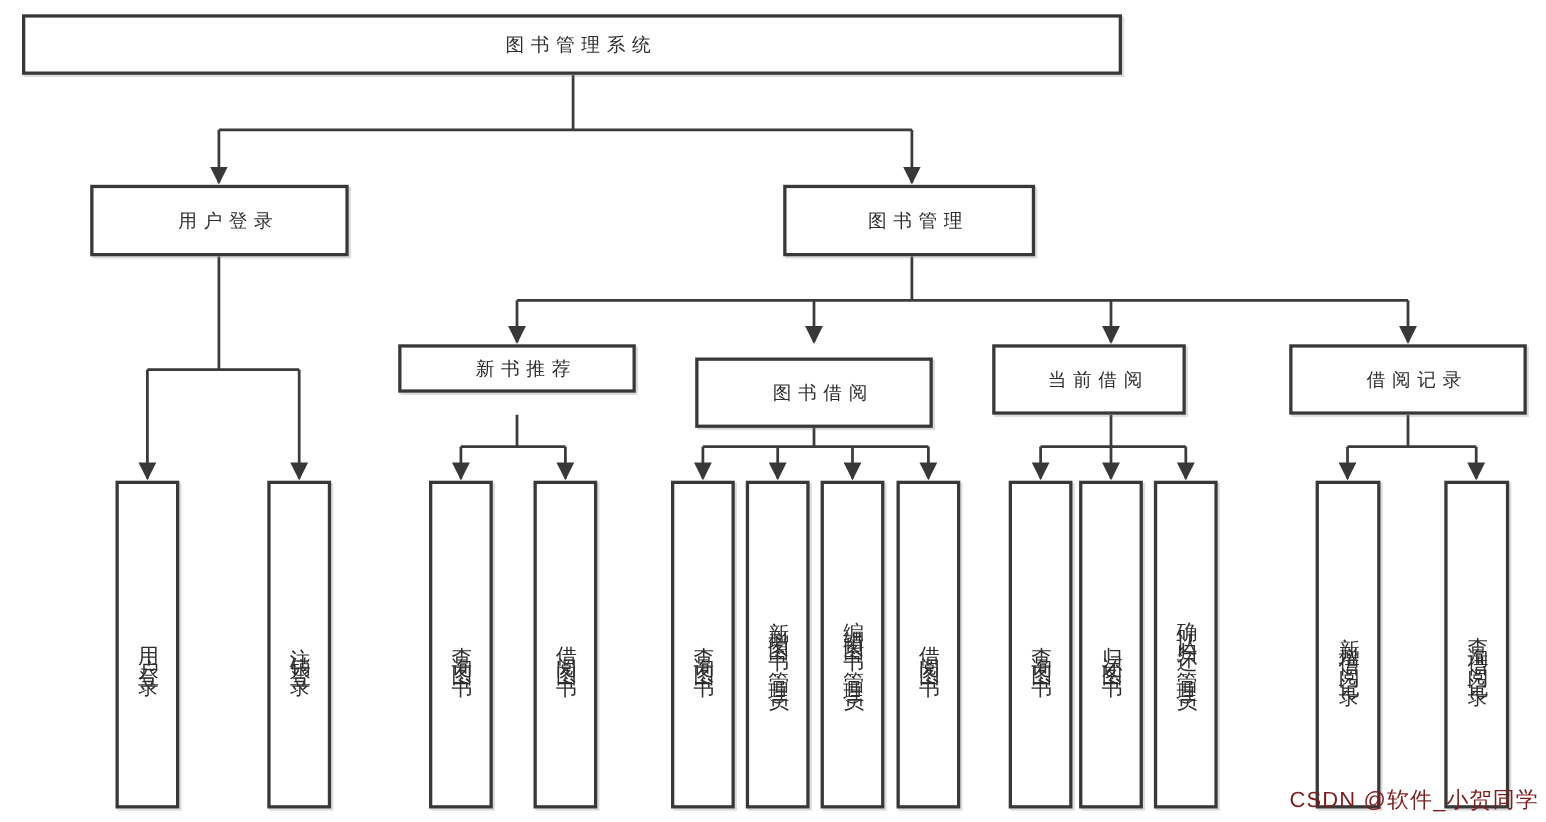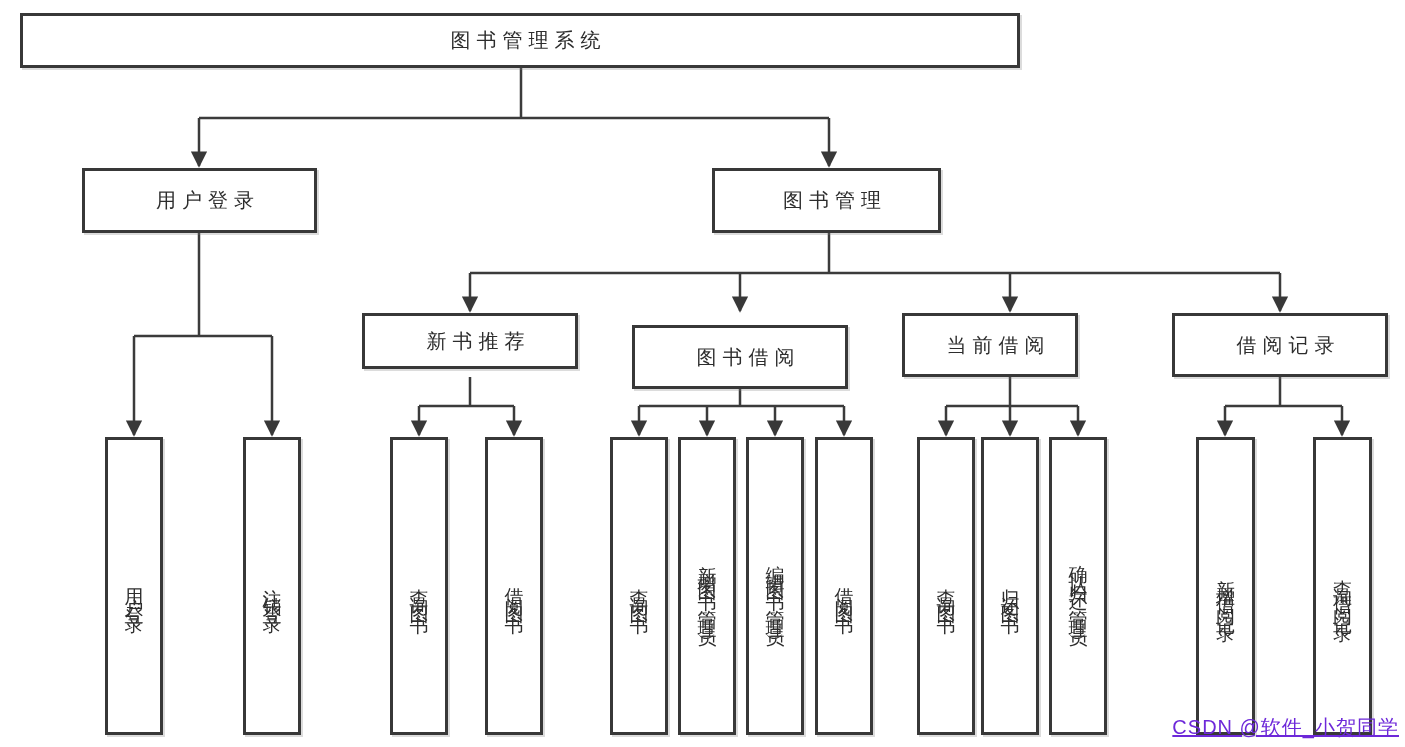--- a/index.html
+++ b/index.html
@@ -33,41 +33,40 @@
     background: #ffffff;
     border: 3px solid #383838;
     box-shadow: 2px 2px 0 rgba(130,130,130,0.28);
     display: flex;
     align-items: center;
     justify-content: center;
     color: #2d2d2d;
     white-space: nowrap;
   }
   .node.h {
-    font-size: 20px;
+    font-size: 17px;
     letter-spacing: 6px;
     padding-left: 17px; 
   }
   .node.v {
     writing-mode: vertical-rl;
     text-orientation: mixed;
     font-size: 19px;
     letter-spacing: 9px;
     padding-top: 9px; 
   }
   .watermark {
     position: absolute;
     right: 6px;
     bottom: 6px;
     font-size: 20px;
     letter-spacing: 1px;
-    color: #6d28d9;
+    color: #7f1d1d;
     z-index: 5;
     pointer-events: none;
-    text-decoration: underline;
   }
 </style>
 </head>
 <body>
 
 <div class="canvas">
 
   <svg class="wires" viewBox="0 0 1405 747">
     <defs>
       <marker id="arrow" viewBox="0 0 10 10" refX="9" refY="5" markerWidth="6.5" markerHeight="6.5" orient="auto-start-reverse">
@@ -107,21 +106,21 @@
     <path class="wire" d="M1280,377 V406 M1225,406 H1342"></path>
     <path class="wire" d="M1225,406 V435" marker-end="url(#arrow)"></path>
     <path class="wire" d="M1342,406 V435" marker-end="url(#arrow)"></path>
   </svg>
 
   <div class="node h" style="left:20px; top:13px; width:1000px; height:55px;">图书管理系统</div>
 
   <div class="node h" style="left:82px; top:168px; width:235px; height:65px;">用户登录</div>
   <div class="node h" style="left:712px; top:168px; width:229px; height:65px;">图书管理</div>
 
-  <div class="node h" style="left:362px; top:313px; width:216px; height:56px;text-align:center;">新书推荐</div>
+  <div class="node h" style="left:362px; top:313px; width:216px; height:44px;text-align:center;">新书推荐</div>
   <div class="node h" style="left:632px; top:313px; width:216px; height:64px;margin-top:12px;">图书借阅</div>
   <div class="node h" style="left:902px; top:313px; width:176px; height:64px;">当前借阅</div>
   <div class="node h" style="left:1172px; top:313px; width:216px; height:64px;">借阅记录</div>
 
   <div class="node v" style="left:105px; top:437px; width:58px; height:298px;">用户登录</div>
   <div class="node v" style="left:243px; top:437px; width:58px; height:298px;">注销登录</div>
 
   <div class="node v" style="left:390px; top:437px; width:58px; height:298px;">查询图书</div>
   <div class="node v" style="left:485px; top:437px; width:58px; height:298px;">借阅图书</div>
 

